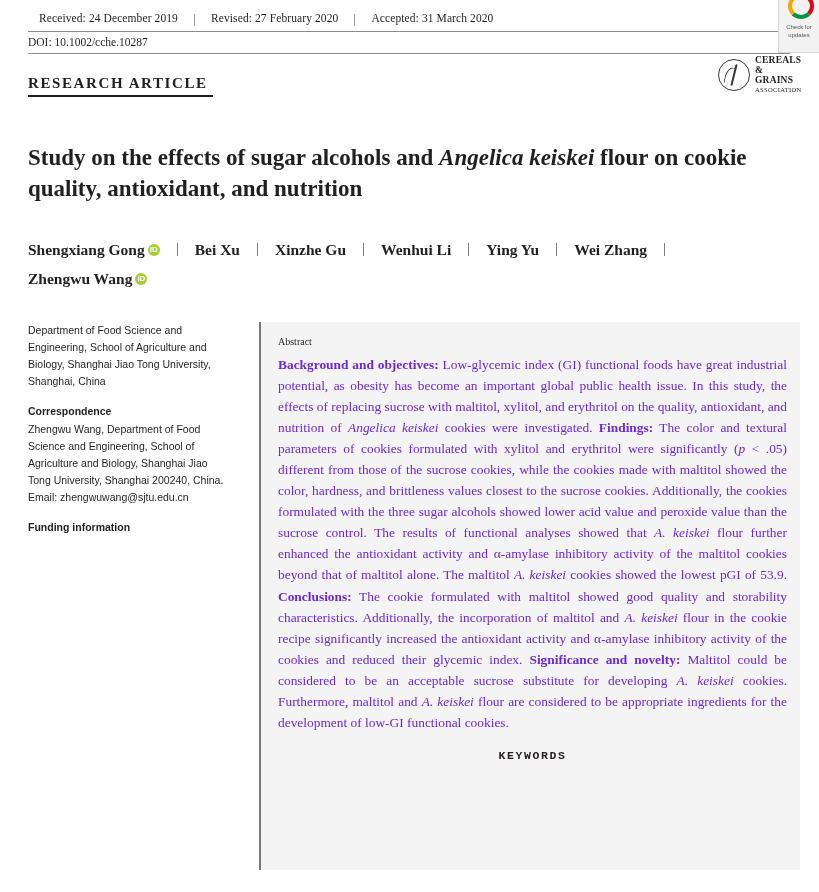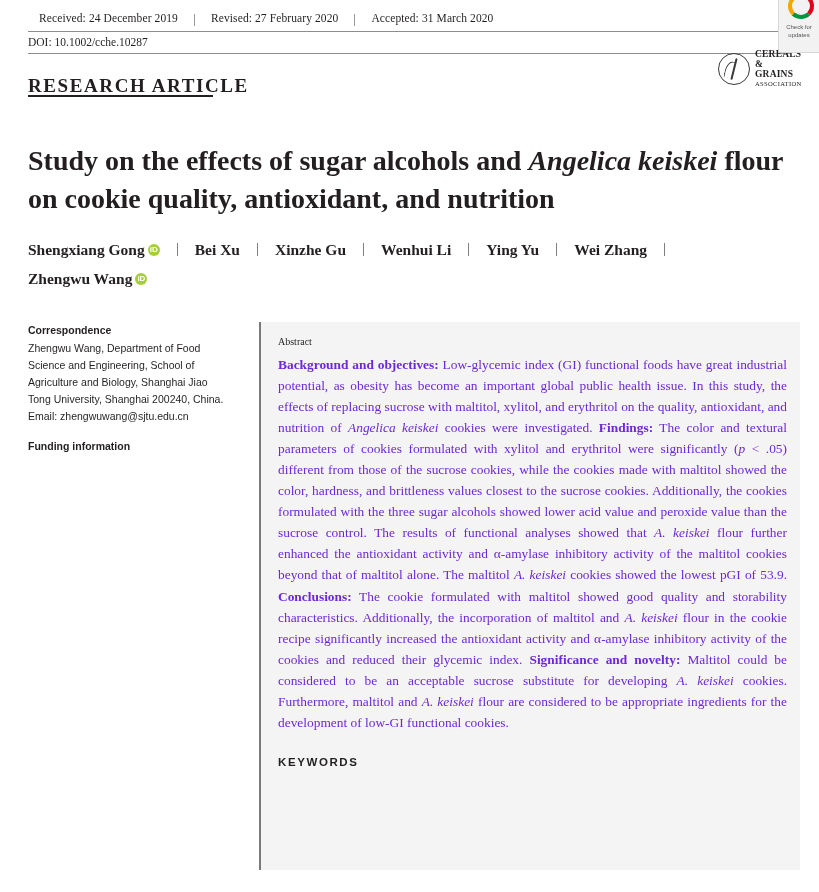--- a/index.html
+++ b/index.html
@@ -62,37 +62,37 @@
     background: #8d8d8d;
   }
 
   
   .article-type {
     position: absolute;
     left: 28px;
     top: 75px;
     font-family: "Liberation Serif", serif;
     font-weight: bold;
-    font-size: 19px;
+    font-size: 15px;
     letter-spacing: 1.6px;
   }
   .rule-type {
     position: absolute;
     left: 28px;
     top: 95px;
     width: 185px;
     height: 1.5px;
     background: #231f20;
   }
 
   
   .logo {
     position: absolute;
     left: 718px;
-    top: 51px;
+    top: 57px;
     width: 78px;
     height: 36px;
     display: flex;
     align-items: center;
   }
   .logo-mark {
     width: 30px;
     height: 30px;
     border-radius: 50%;
     border: 1.6px solid #3a3a3a;
@@ -166,21 +166,21 @@
   }
 
   
   .title {
     position: absolute;
     left: 28px;
     top: 130px;
     width: 760px;
     font-family: "Liberation Serif", serif;
     font-weight: bold;
-    font-size: 28px;
+    font-size: 23px;
     line-height: 1.36;
     color: #231f20;
     margin-top: 12px;
   }
   .title .it { font-style: italic; }
 
   
   .authors {
     position: absolute;
     left: 28px;
@@ -261,25 +261,26 @@
   .abstract-body {
     font-family: "Liberation Serif", serif;
     font-size: 13.4px;
     line-height: 1.57;
     text-align: justify;
     color: #6d28d9;
   }
   .abstract-body b { font-weight: bold; }
   .abstract-body i { font-style: italic; }
   .kw-head {
-    margin-top: 23px;
-    font-family: Liberation Sans, sans-serif;
+    margin-top: 16px;
+    font-family: Liberation Mono, monospace;
     font-weight: bold;
     font-size: 11.5px;
     letter-spacing: 1.6px;
+    text-align: center;
   }
   .kw-body {
     margin-top: 5px;
     font-family: "Liberation Sans", sans-serif;
     font-size: 10.5px;
     line-height: 1.5;
   }
 </style>
 </head>
 <body>
@@ -325,20 +326,21 @@
   </div>
 </div>
 
 <h1 class="title"><span>Study on the effects of sugar alcohols and </span><span class="it">Angelica keiskei</span><span> flour on cookie quality, antioxidant, and nutrition</span></h1>
 
 <div class="authors">
   <span class="author"><span>Shengxiang Gong</span><span class="orcid"></span></span><span class="author-sep"></span><span class="author"><span>Bei Xu</span></span><span class="author-sep"></span><span class="author"><span>Xinzhe Gu</span></span><span class="author-sep"></span><span class="author"><span>Wenhui Li</span></span><span class="author-sep"></span><span class="author"><span>Ying Yu</span></span><span class="author-sep"></span><span class="author"><span>Wei Zhang</span></span><span class="author-sep"></span><span class="author"><span>Zhengwu Wang</span><span class="orcid"></span></span>
 </div>
 
 <div class="affil">
+  <p>Department of Food Science and Engineering, School of Agriculture and Biology, Shanghai Jiao Tong University, Shanghai, China</p>
   <p class="hd">Correspondence</p>
   <p>Zhengwu Wang, Department of Food Science and Engineering, School of Agriculture and Biology, Shanghai Jiao Tong University, Shanghai 200240, China. Email: zhengwuwang@sjtu.edu.cn</p>
   <p class="hd">Funding information</p>
 </div>
 
 <div class="abstract-box">
   <div class="abstract-title">Abstract</div>
   <div class="abstract-body">
     <b>Background and objectives:</b><span> Low-glycemic index (GI) functional foods have great industrial potential, as obesity has become an important global public health issue. In this study, the effects of replacing sucrose with maltitol, xylitol, and erythritol on the quality, antioxidant, and nutrition of </span><i>Angelica keiskei</i><span> cookies were investigated.</span>
     <b>Findings:</b><span> The color and textural parameters of cookies formulated with xylitol and erythritol were significantly (</span><i>p</i><span> &lt; .05) different from those of the sucrose cookies, while the cookies made with maltitol showed the color, hardness, and brittleness values closest to the sucrose cookies. Additionally, the cookies formulated with the three sugar alcohols showed lower acid value and peroxide value than the sucrose control. The results of functional analyses showed that </span><i>A. keiskei</i><span> flour further enhanced the antioxidant activity and α-amylase inhibitory activity of the maltitol cookies beyond that of maltitol alone. The maltitol </span><i>A. keiskei</i><span> cookies showed the lowest pGI of 53.9.</span>

